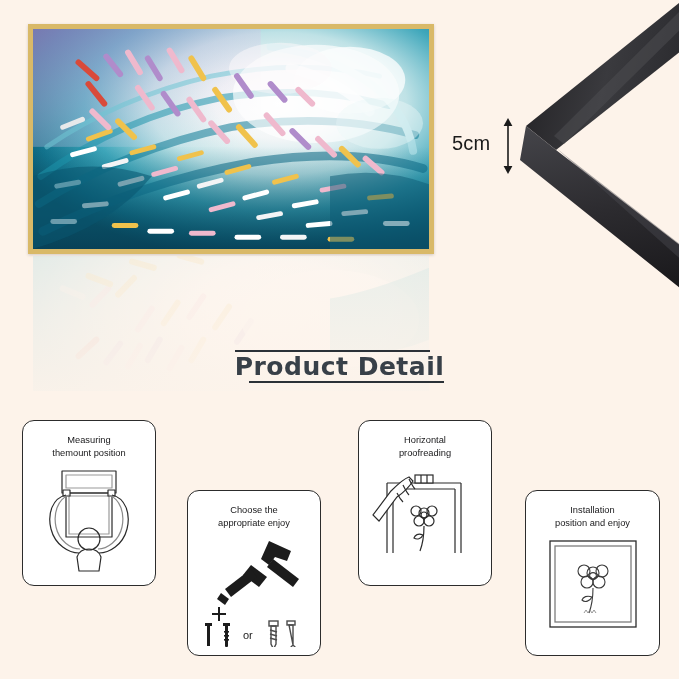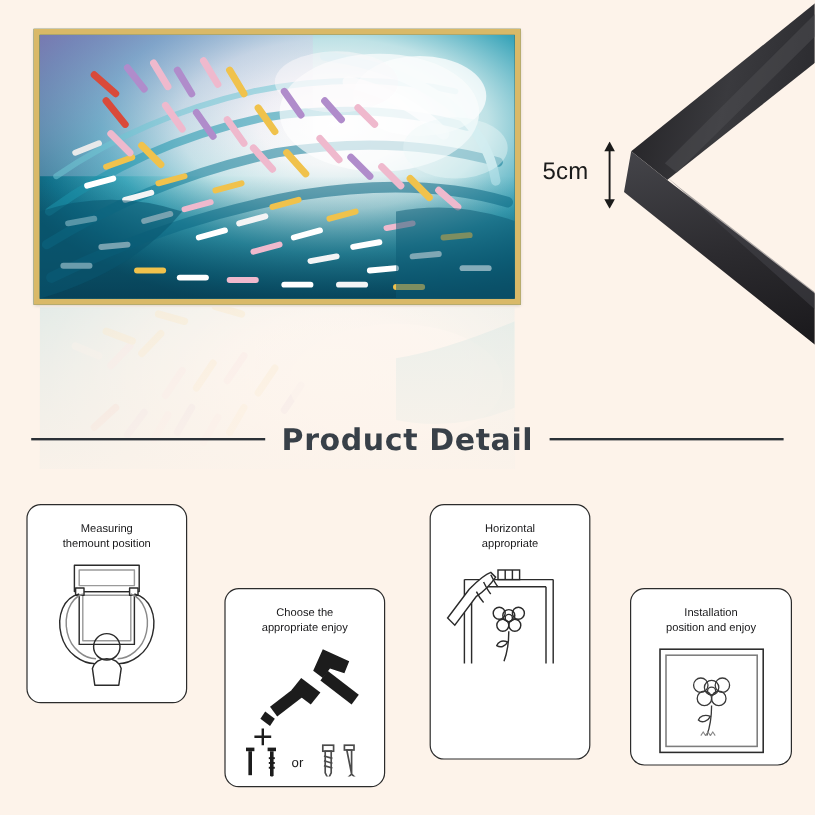--- a/index.html
+++ b/index.html
@@ -105,20 +105,21 @@
   #section-heading {
     position: absolute;
     left: 0px;
     top: 340px;
     width: 679px;
     height: 52px;
     display: flex;
     align-items: center;
     justify-content: center;
     gap: 0px;
+    flex-direction: column;
   }
   #heading-rule-left, #heading-rule-right {
     height: 2px;
     background: #2b3137;
     width: 195px;
   }
   #heading-rule-left { margin-right: 14px; }
   #heading-rule-right { margin-left: 14px; }
   #heading-text {
     font-family: "DejaVu Sans", sans-serif;
@@ -151,22 +152,22 @@
   .card-art {
     position: absolute;
     left: 0; right: 0;
     top: 44px;
     display: flex;
     justify-content: center;
   }
 
   #card-measuring  { left: 22px;  top: 420px; width: 134px; height: 166px; padding-left: 20px; }
   #card-nail       { left: 187px; top: 490px; width: 134px; height: 166px; padding-left: 30px; }
-  #card-horizontal { left: 358px; top: 420px; width: 134px; height: 213px; }
-  #card-installed  { left: 525px; top: 490px; width: 135px; height: 148px; }
+  #card-horizontal { left: 358px; top: 420px; width: 134px; height: 166px; }
+  #card-installed  { left: 525px; top: 490px; width: 135px; height: 166px; }
 </style>
 </head>
 <body>
 
 <div id="page">
 
   <div id="framed-art">
     <svg id="art-canvas" viewBox="0 0 400 224" preserveAspectRatio="none">
       <defs>
         <radialGradient id="swirl" cx="62%" cy="34%" r="72%">
@@ -422,21 +423,21 @@
           <rect x="92" y="86" width="8" height="4"></rect>
           <path d="M94,90 h4 v20 l-5,5 h10 l-5,-5 Z"></path>
         </g>
       </svg>
     </div>
   </div>
 
   <div class="step-card" id="card-horizontal">
     <div class="card-title">
       <span>Horizontal</span><br>
-      <span>appropriate</span>
+      <span>proofreading</span>
     </div>
     <div class="card-art">
       <svg width="112" height="100" viewBox="0 0 112 100">
         <g fill="none" stroke="#2b2b2b" stroke-width="1.2">
 
           <path d="M18,18 L18,88 M18,18 L92,18 M92,18 L92,88"></path>
           <path d="M24,24 L24,88 M24,24 L86,24 M86,24 L86,88"></path>
 
           <rect x="46" y="10" width="18" height="8" fill="#ffffff"></rect>
           <line x1="52" y1="10" x2="52" y2="18"></line>

